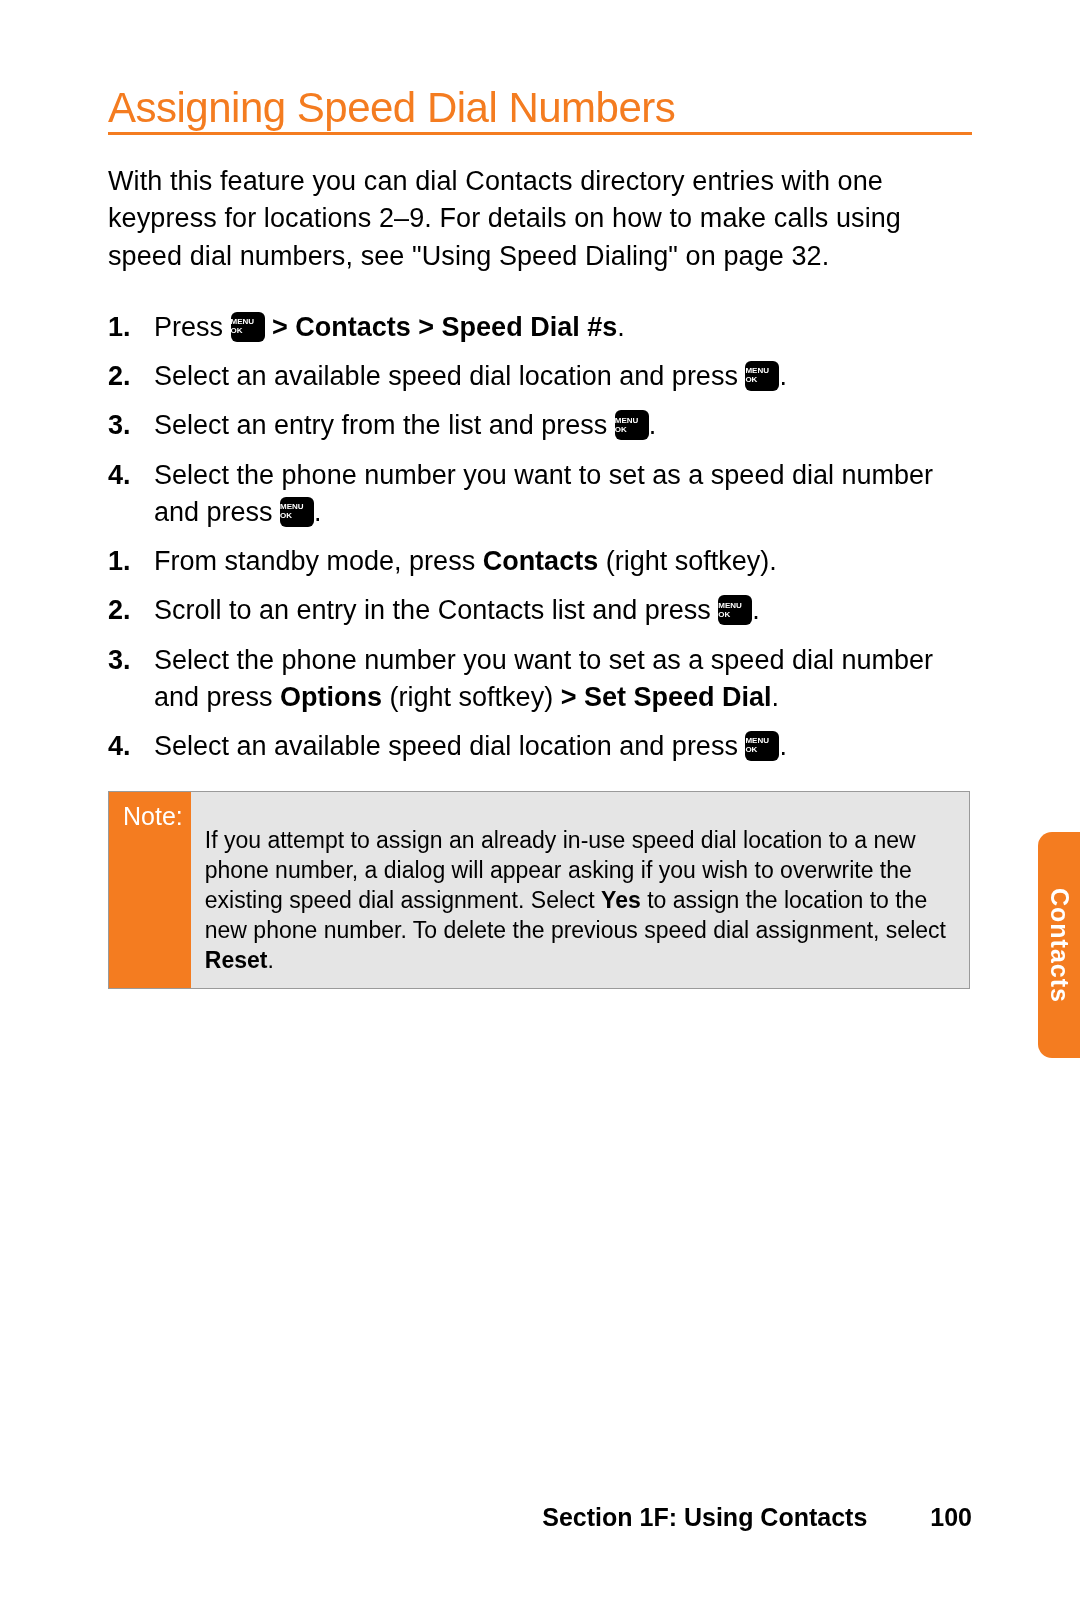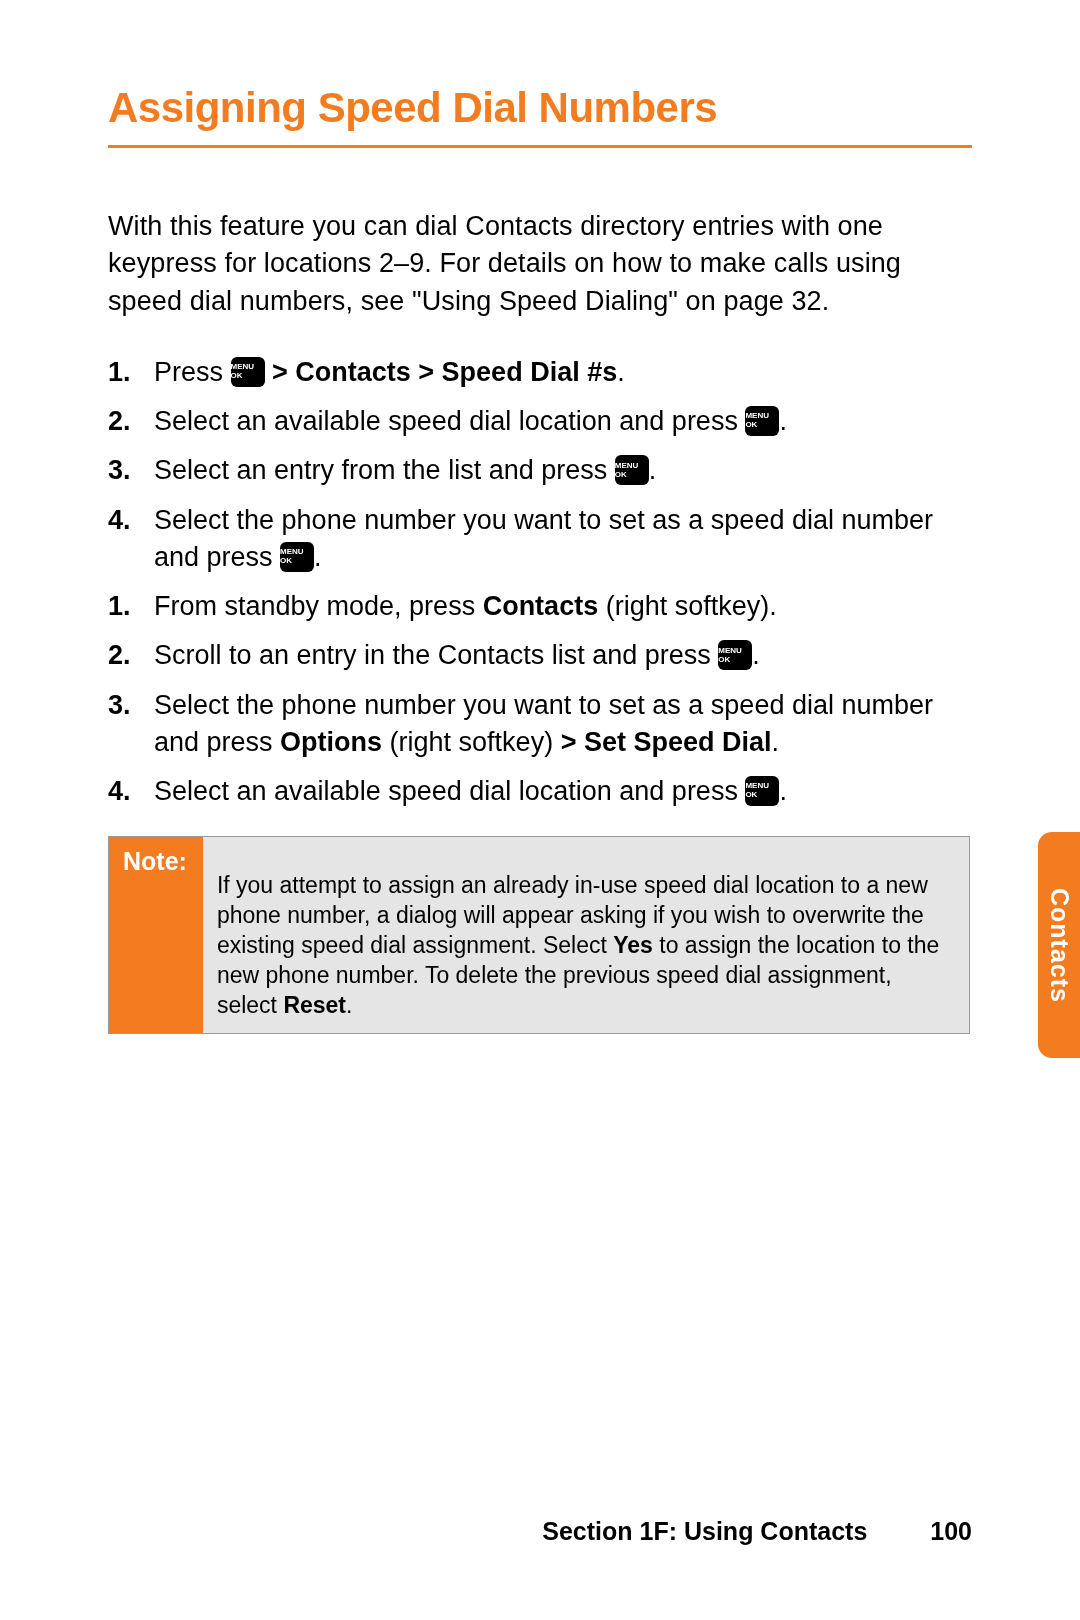--- a/index.html
+++ b/index.html
@@ -10,25 +10,25 @@
       background: #fff;
       position: relative;
       color: #000;
     }
     .page {
       padding: 84px 108px 0 108px;
     }
     .page-heading {
       color: #f47c20;
       font-size: 42px;
-      font-weight: bold;
+      font-weight: normal;
       letter-spacing: -0.5px;
-      padding-bottom: 13px;
+      padding-bottom: 0;
       border-bottom: 3px solid #f47c20;
-      margin-bottom: 60px;
+      margin-bottom: 28px;
     }
     .intro-para {
       font-size: 27px;
       line-height: 1.38;
       margin-bottom: 34px;
       letter-spacing: 0.1px;
     }
     .subheading {
       font-size: 27px;
       font-weight: bold;
@@ -77,23 +77,23 @@
     .note-box {
       display: flex;
       border: 1px solid #9a9a9a;
       margin-top: 26px;
       background: #e5e5e5;
       width: 862px;
     }
     .note-label {
       background: #f47c20;
       color: #fff;
-      font-weight: bold;
+      font-weight: normal;
       font-size: 25px;
-      padding: 10px 16px 0 14px;
+      padding: 10px 8px 0 14px;
       flex: 0 0 auto;
     }
     .note-body {
       padding: 16px 14px 12px 14px;
       font-size: 23px;
       line-height: 1.3;
       margin-top: 18px;
     }
     .side-tab {
       position: absolute;
@@ -110,21 +110,21 @@
     }
     .side-tab span {
       color: #fff;
       font-weight: bold;
       font-size: 25px;
       writing-mode: vertical-rl;
       letter-spacing: 1px;
     }
     .footer {
       position: absolute;
-      bottom: 74px;
+      bottom: 88px;
       right: 108px;
       font-size: 25px;
       font-weight: bold;
     }
     .footer .pagenum {
       margin-left: 56px;
       font-weight: bold;
     }
     b { font-weight: bold; text-align: center; }
   </style>

